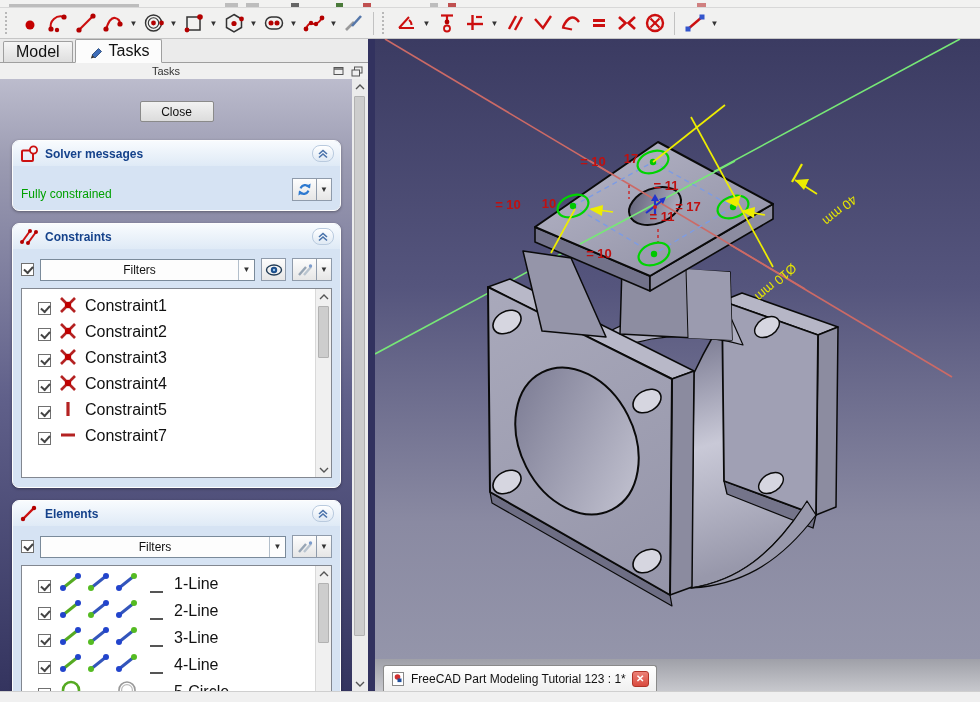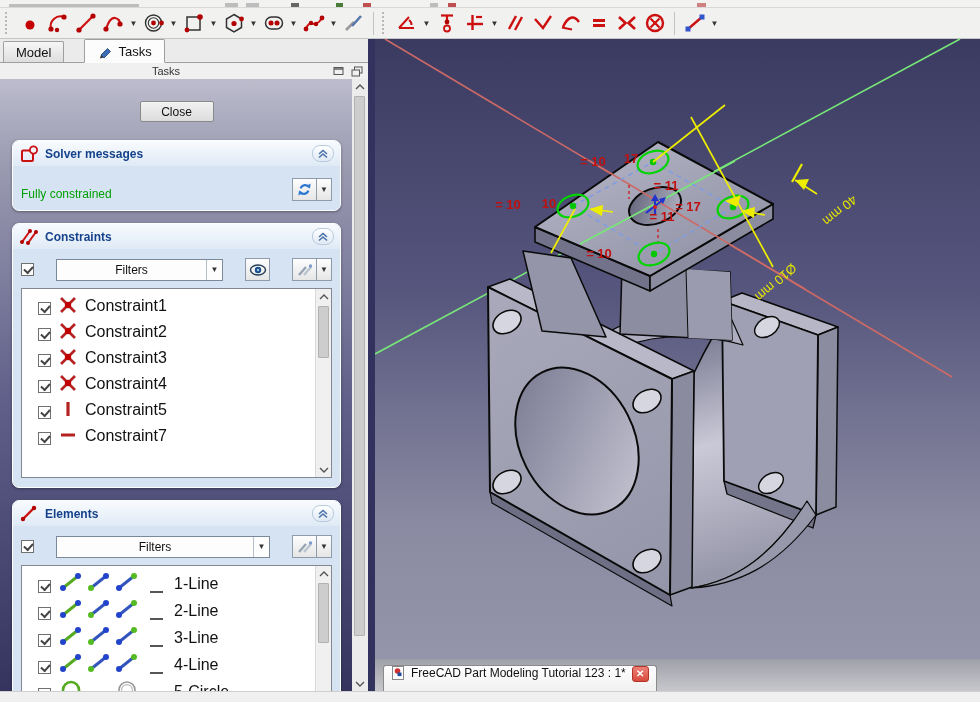--- a/index.html
+++ b/index.html
@@ -10,38 +10,38 @@
   .top-sliver .mk{position:absolute;bottom:0;background:#bdbdbd;height:4px}
   .toolbar{height:31px;background:#f1f1f0;border-bottom:1px solid #c6c6c6;display:flex;align-items:center;padding:0 3px;gap:1px}
   .grip{width:6px;height:22px;border-left:2px dotted #b8b8b8;margin:0 4px 0 2px}
   .tbtn{width:27px;height:27px;border:none;background:transparent;display:flex;align-items:center;justify-content:center;padding:0;cursor:default}
   .dd{width:11px;height:27px;display:flex;align-items:center;justify-content:center;font-size:8px;color:#333}
   .tsep{width:1px;height:23px;background:#c2c2c2;margin:0 5px}
   
   .main{display:flex;height:652px}
   .left-panel{width:375px;height:652px;position:relative;border-right:7px solid #32325f;background:#fff;display:flex;flex-direction:column;flex:none}
   .tab-bar{height:24px;background:#ebebeb;display:flex;align-items:flex-end;padding-left:3px;border-bottom:1px solid #9f9f9f}
-  .tab{height:21px;display:flex;align-items:center;gap:5px;padding:0 12px;font-size:13px;background:linear-gradient(#f6f6f6,#dedede);border:1px solid #9f9f9f;border-bottom:none;border-radius:2px 2px 0 0;margin-right:20px}
+  .tab{height:21px;display:flex;align-items:center;gap:5px;padding:0 12px;font-size:16px;background:linear-gradient(#f6f6f6,#dedede);border:1px solid #9f9f9f;border-bottom:none;border-radius:2px 2px 0 0;margin-right:2px}
   .tab.active{height:24px;background:#fcfcfc;margin-bottom:-1px;border-bottom:1px solid #fcfcfc}
   .panel-title{height:16px;background:#f0f0f0;display:flex;align-items:center;font-size:11px;color:#333;padding:0 4px}
   .pt-label{flex:1;text-align:center}
   .wicon{width:15px;height:12px;display:flex;align-items:center;justify-content:center;margin-left:3px}
   .panel-body{flex:1;position:relative;overflow:hidden;background:linear-gradient(180deg,#bcbccd 0%,#9a9ab1 14%,#60608a 52%,#34345f 100%);padding:20px 27px 0 12px}
   .close-btn{display:block;width:74px;height:21px;margin:2px auto 18px;background:linear-gradient(#f2f2f2,#dcdcdc);border:1px solid #8a8a8a;border-radius:2px;font-size:12px;color:#111;font-family:inherit}
   .task-box{border:1px solid #fdfdfd;border-radius:7px;background:#d6e3f3;margin-bottom:12px;overflow:hidden;box-shadow:0 1px 3px rgba(0,0,0,.35)}
   .box-header{height:25px;display:flex;align-items:center;gap:6px;padding:0 6px;background:linear-gradient(#f8fbfe,#dfeaf6)}
   .box-title{flex:1;font-size:12px;font-weight:bold;color:#15428b}
   .collapse{width:22px;height:17px;border:1px solid #b9cade;border-radius:8px;background:linear-gradient(#ffffff,#dfe9f4);display:flex;align-items:center;justify-content:center;padding:0}
   .box-body{padding:9px 8px}
   .solver-body{display:flex;align-items:flex-end;justify-content:space-between;height:44px}
   .solver-status{font-size:12px;color:#00a000}
   .btn-combo{display:flex}
   .sq-btn{width:25px;height:23px;border:1px solid #8f9bab;background:linear-gradient(#fdfdfd,#e6e6e6);display:flex;align-items:center;justify-content:center;padding:0}
   .dd-btn{width:15px;height:23px;border:1px solid #8f9bab;border-left:none;background:linear-gradient(#fdfdfd,#e6e6e6);font-size:8px;color:#333;display:flex;align-items:center;justify-content:center;padding:0}
-  .filter-row{display:flex;align-items:center;gap:22px;margin-bottom:7px}
+  .filter-row{display:flex;align-items:center;gap:6px;margin-bottom:7px}
   .checkbox{width:13px;height:13px;background:#fff;border:1px solid #707070;position:relative;flex:none}
   .checkbox.checked::after{content:"";position:absolute;left:2px;top:2px;width:7px;height:4px;border-left:2px solid #444;border-bottom:2px solid #444;transform:rotate(-48deg)}
   .filters-select{flex:1;height:22px;border:1px solid #7a8a9a;background:#fdfdfd;display:flex;align-items:center;font-size:12px}
   .fs-label{flex:1;text-align:center}
   .fs-dd{width:16px;height:100%;border-left:1px solid #b3bfcb;display:flex;align-items:center;justify-content:center;font-size:8px;color:#333}
   .list{position:relative;background:#fff;border:1px solid #828790}
   .constraints-list{height:190px;overflow:hidden}
   .elements-list{height:160px;overflow:hidden}
   .rows{padding-right:17px}
   .row{height:26px;display:flex;align-items:flex-end;gap:7px;padding-left:16px;font-size:16px}
@@ -53,21 +53,21 @@
   .vscroll{position:absolute;top:0;right:0;width:16px;height:100%;background:#f0f0f0;border-left:1px solid #d9d9d9;display:flex;flex-direction:column;align-items:center}
   .sb-btn{width:16px;height:15px;display:flex;align-items:center;justify-content:center;flex:none}
   .sb-track{flex:1;width:16px;position:relative}
   .sb-thumb{position:absolute;left:2px;width:11px;background:#cdcdcd;border:1px solid #b2b2b2;border-radius:1px}
   .panel-vscroll{position:absolute;top:40px;right:0;width:16px;height:612px;background:#ececec;display:flex;flex-direction:column;align-items:center}
   
   .right-area{flex:1;display:flex;flex-direction:column;min-width:0}
   .viewport{height:620px;position:relative;background:linear-gradient(180deg,#3b3b62 0%,#55557d 40%,#8a8aa2 78%,#9495aa 100%)}
   .viewport svg{position:absolute;inset:0}
   .doc-tabbar{height:32px;background:linear-gradient(#9fa0a8,#c7c8cd);display:flex;align-items:flex-end;padding-left:8px}
-  .doc-tab{height:26px;display:flex;align-items:flex-start;gap:6px;background:linear-gradient(#ffffff,#f0f0f0);border:1px solid #8a8a8a;border-bottom:none;border-radius:3px 3px 0 0;padding:0 7px;font-size:12px}
+  .doc-tab{height:26px;display:flex;align-items:center;gap:6px;background:linear-gradient(#ffffff,#f0f0f0);border:1px solid #8a8a8a;border-bottom:none;border-radius:3px 3px 0 0;padding:0 7px;font-size:12px}
   .doc-close{width:17px;height:16px;background:linear-gradient(#ec8177,#d94a3e);border:1px solid #b03428;border-radius:3px;color:#fff;font-size:10px;font-weight:bold;line-height:1;display:flex;align-items:center;justify-content:center;padding:0}
   .status-strip{height:10px;background:#f0f0f0;border-top:1px solid #cfcfcf}
   text{font-family:"Liberation Sans",sans-serif}
 </style>
 </head>
 <body>
 
 <div class="app">
 
   <div class="top-sliver">

